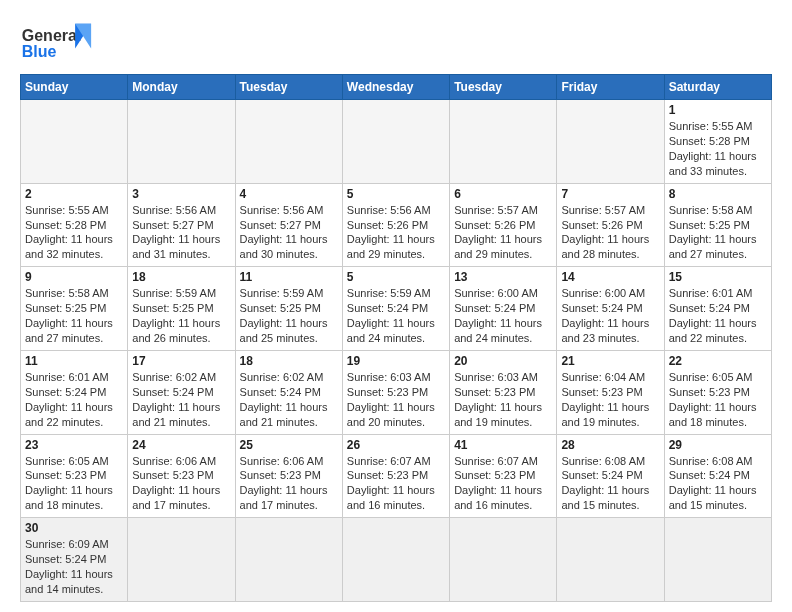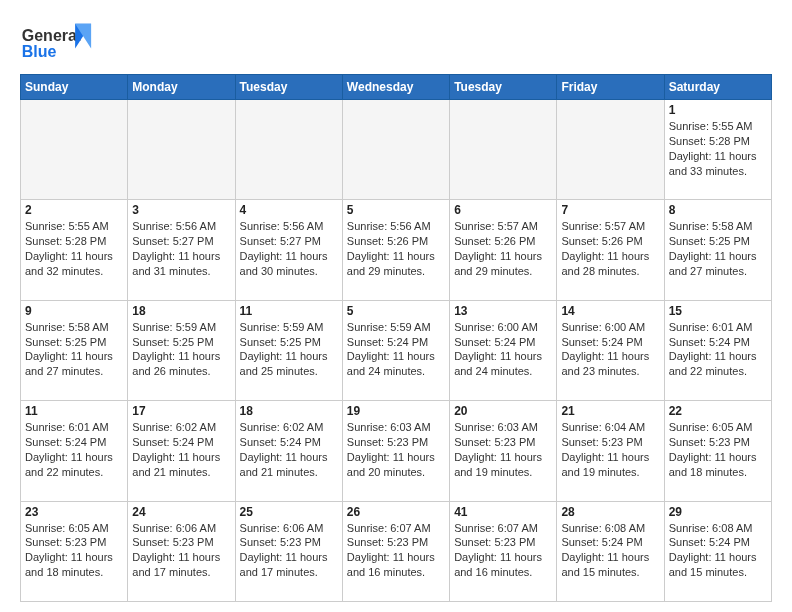--- a/index.html
+++ b/index.html
@@ -337,15 +337,30 @@
 and 15 minutes.</div>
           </td>
           <td>
             <span class="day-number">29</span>
             <div class="day-info" style="white-space: pre-line;">Sunrise: 6:08 AM
 Sunset: 5:24 PM
 Daylight: 11 hours
 and 15 minutes.</div>
           </td>
         </tr>
+        <tr>
+          <td class="last-row">
+            <span class="day-number">30</span>
+            <div class="day-info" style="white-space: pre-line;">Sunrise: 6:09 AM
+Sunset: 5:24 PM
+Daylight: 11 hours
+and 14 minutes.</div>
+          </td>
+          <td class="last-row"></td>
+          <td class="last-row"></td>
+          <td class="last-row"></td>
+          <td class="last-row"></td>
+          <td class="last-row"></td>
+          <td class="last-row"></td>
+        </tr>
       </tbody>
   </table>
 </div>
 
 </body></html>

